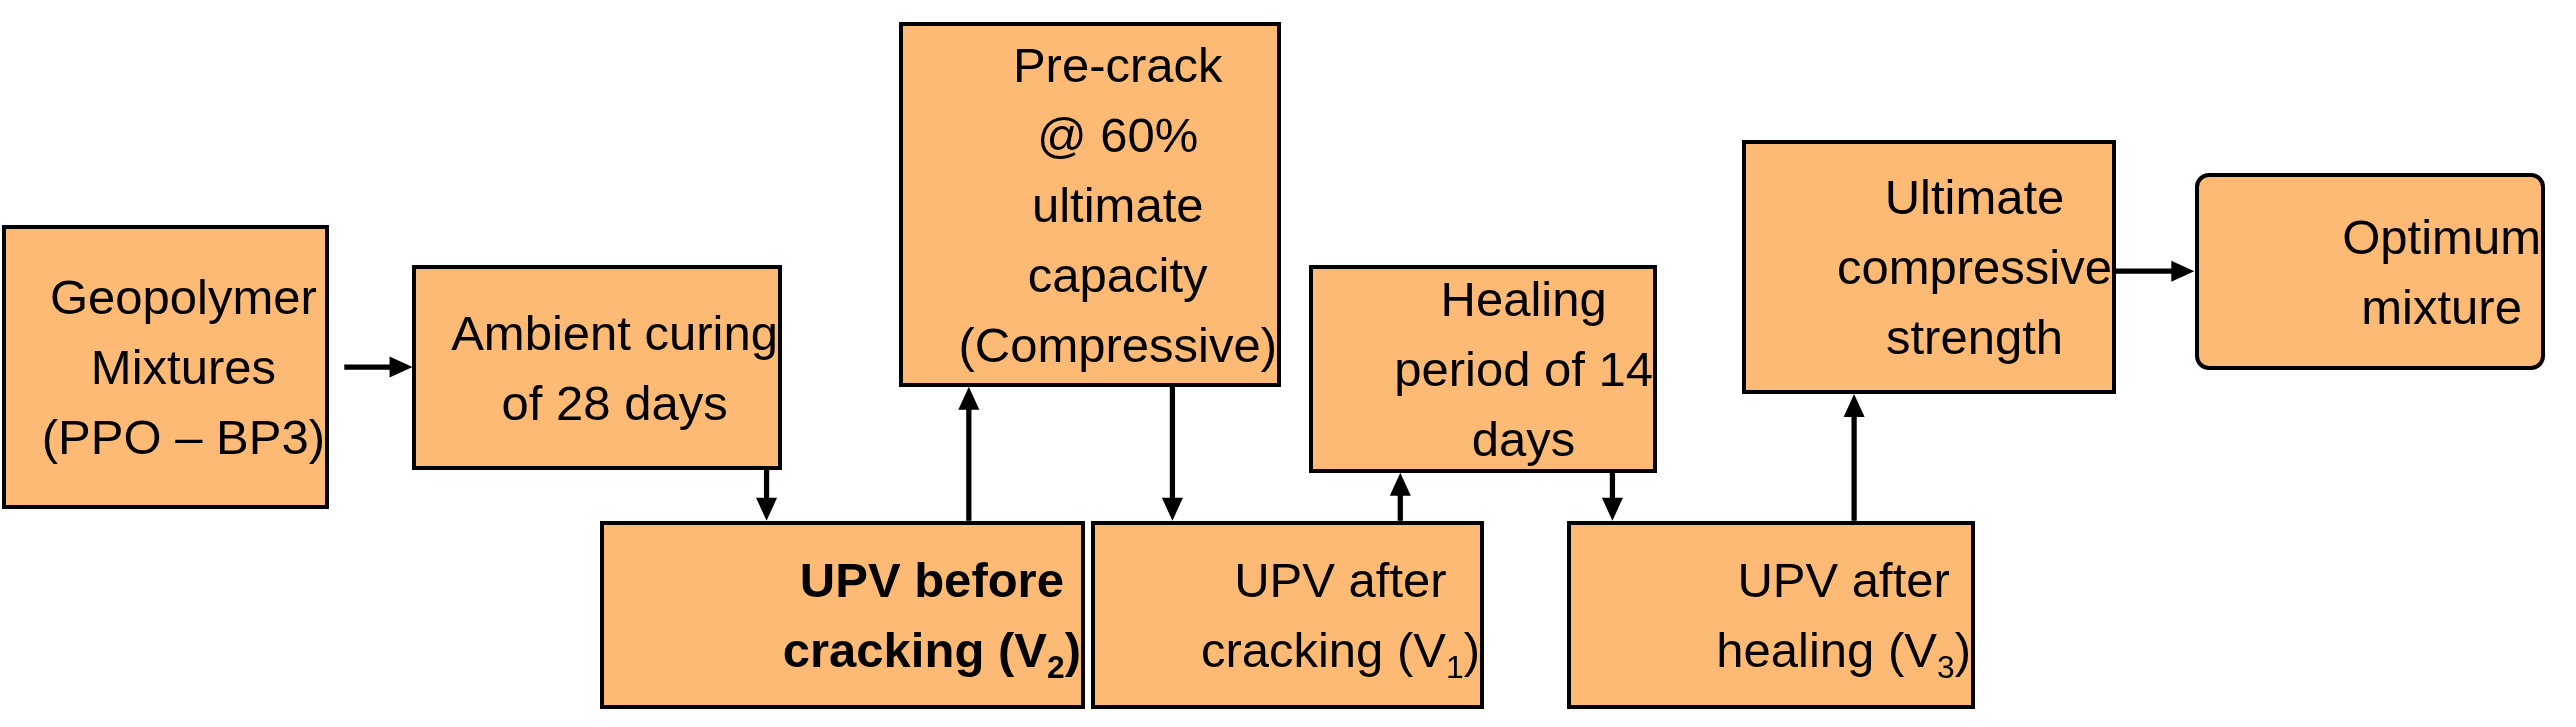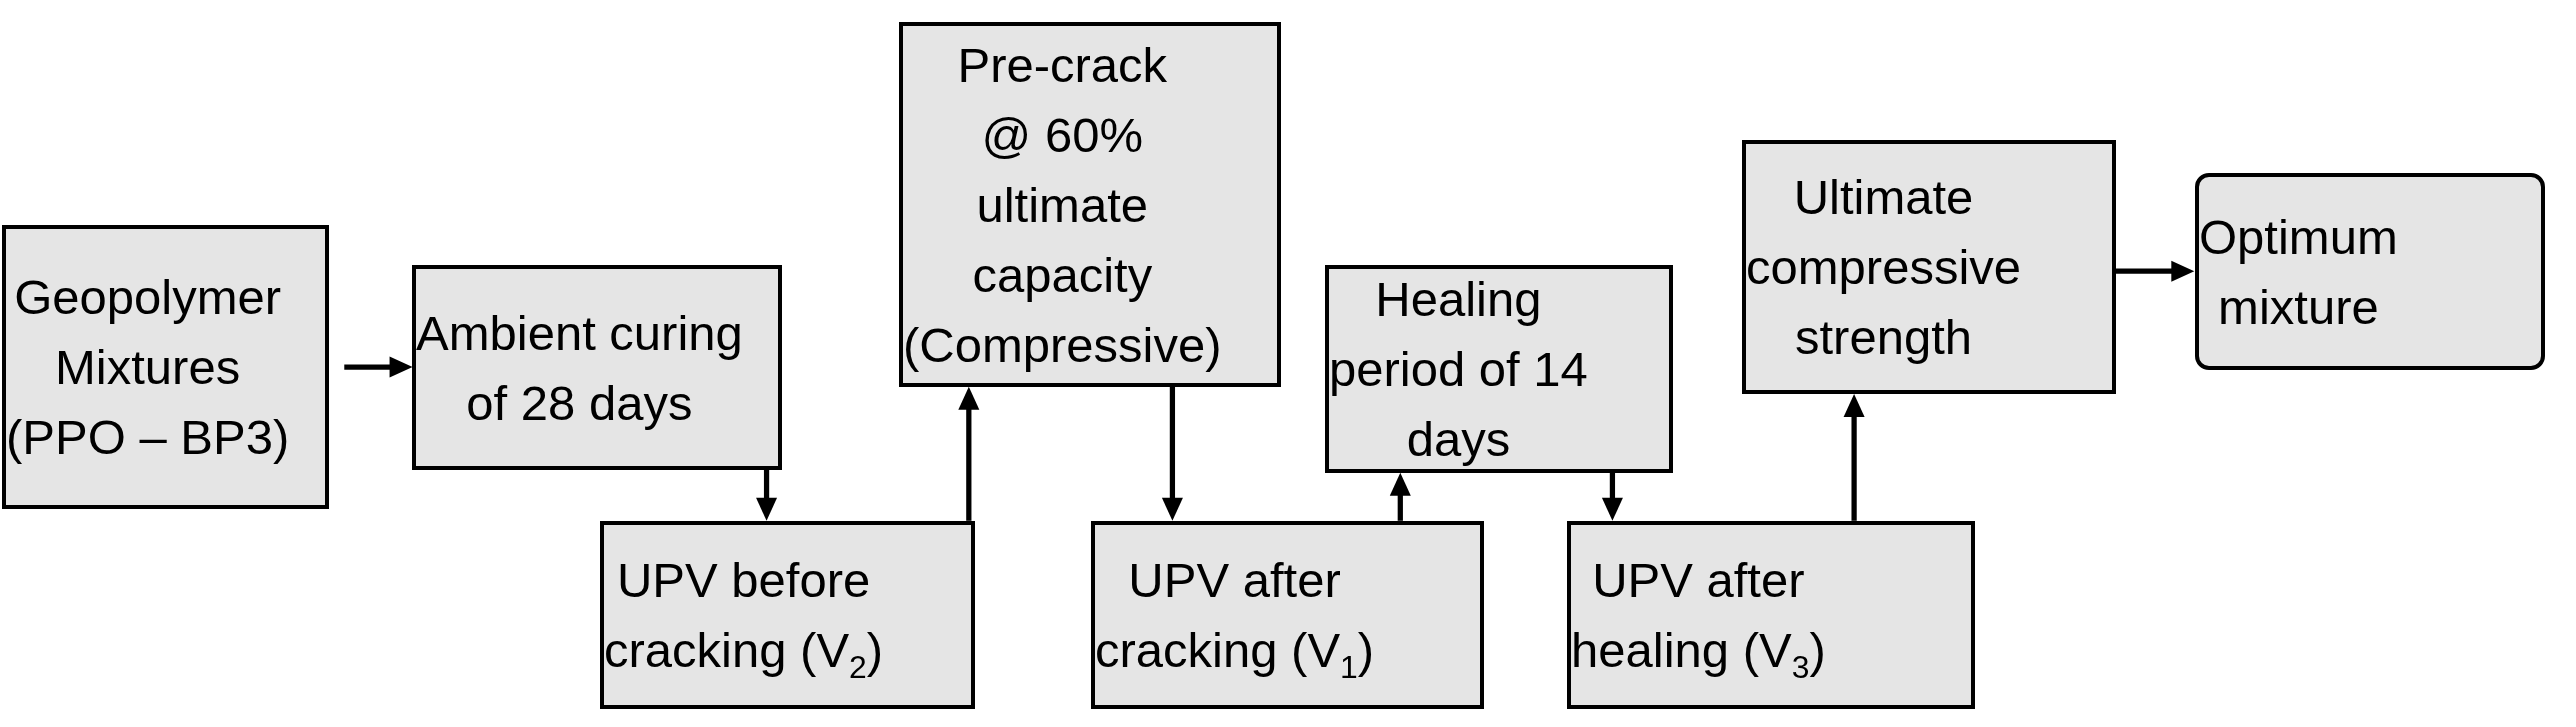--- a/index.html
+++ b/index.html
@@ -20,43 +20,43 @@
   .arrow-layer {
     position: absolute;
     left: 0; top: 0;
     width: 2576px;
     height: 727px;
   }
   .box {
     position: absolute;
     box-sizing: border-box;
     border: 4px solid #000000;
-    background: #e5e5e5;
+    background: #fdba74;
     display: flex;
     align-items: center;
-    justify-content: flex-start;
+    justify-content: flex-end;
     text-align: center;
   }
   .label {
     color: #000000;
     font-size: 49px;
     line-height: 70px;
     white-space: nowrap;
   }
   .label sub {
     font-size: 0.65em;
     line-height: 0;
   }
   
   .b1 { left: 2px;   top: 225px; width: 327px; height: 284px; }
   .b2 { left: 412px;  top: 265px; width: 370px; height: 205px; }
-  .b3 { left: 600px;  top: 521px; width: 375px; height: 188px; }
+  .b3 { left: 600px;  top: 521px; width: 485px; height: 188px; font-weight: bold; }
   .b4 { left: 899px; top: 22px;  width: 382px; height: 365px; }
   .b5 { left: 1091px; top: 521px; width: 393px; height: 188px; }
-  .b6 { left: 1309px; top: 265px; width: 348px; height: 208px; margin-left: 16px; }
+  .b6 { left: 1309px; top: 265px; width: 348px; height: 208px; }
   .b7 { left: 1567px; top: 521px; width: 408px; height: 188px; }
   .b8 { left: 1742px; top: 140px; width: 374px; height: 254px; }
   .b9 { left: 2195px; top: 173px; width: 350px; height: 197px; border-radius: 14px; }
 </style>
 </head>
 <body>
 
 <div class="canvas">
 
   <svg class="arrow-layer" viewBox="0 0 3920 1107" xmlns="http://www.w3.org/2000/svg">

